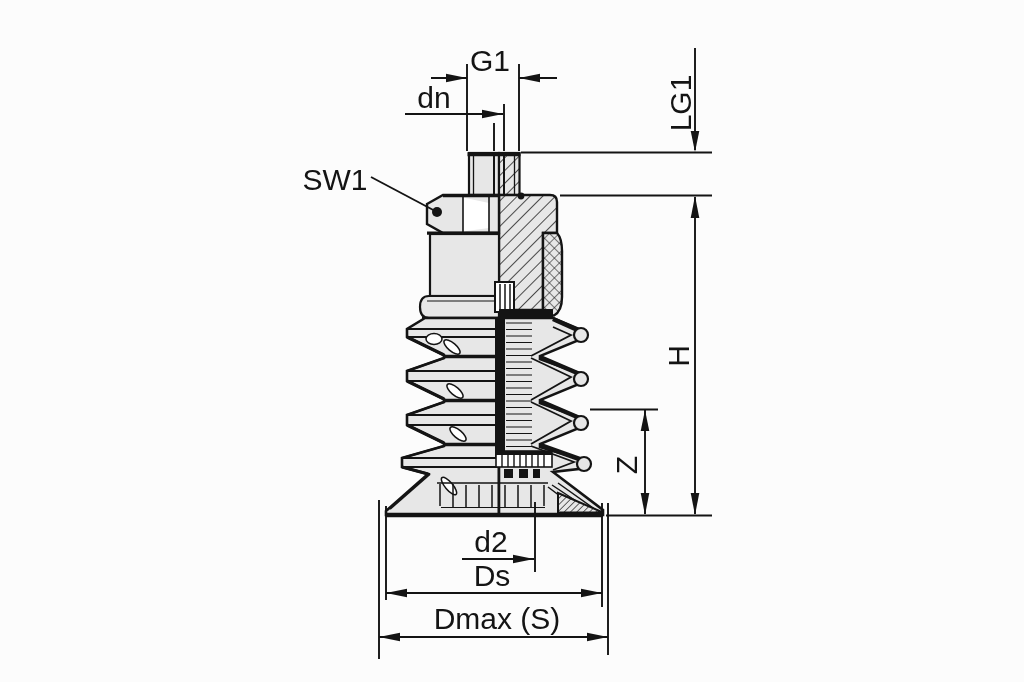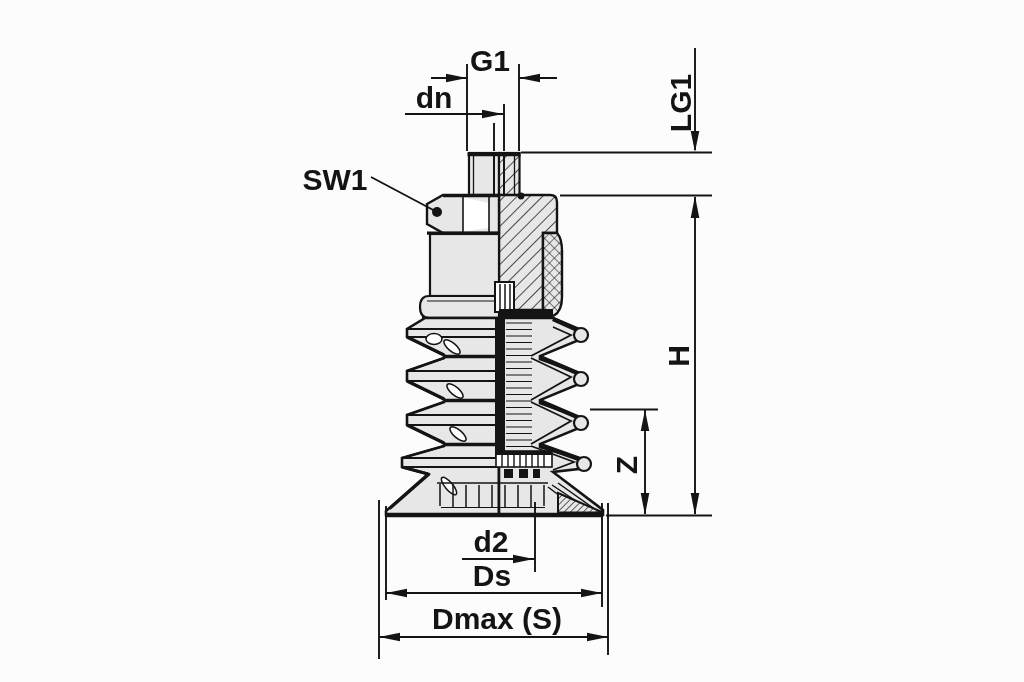--- a/index.html
+++ b/index.html
@@ -1,16 +1,16 @@
 <!DOCTYPE html>
 <html><head>
 <meta charset="utf-8">
 <style>
   html,body{margin:0;padding:0;background:#fff;}
-  .stage{width:1024px;height:682px;position:relative;background:#fcfcfc;overflow:hidden;font-weight:bold;}
+  .stage{width:1024px;height:682px;position:relative;background:#fcfcfc;overflow:hidden;}
   svg{display:block;}
   text.dim{font-family:"Liberation Sans","DejaVu Sans",sans-serif;font-size:30px;fill:#141414;}
 </style>
 </head>
 <body>
 
 <div class="stage">
 <svg width="1024" height="682" viewBox="0 0 1024 682">
   <defs>
     <pattern id="hatch" width="9" height="9" patternUnits="userSpaceOnUse" patternTransform="rotate(45)">

